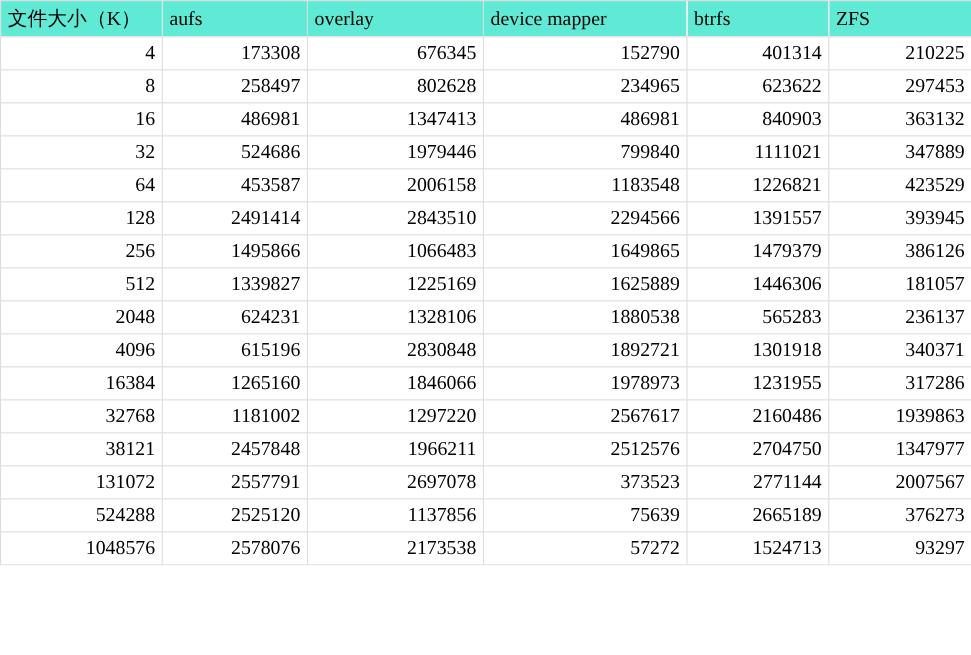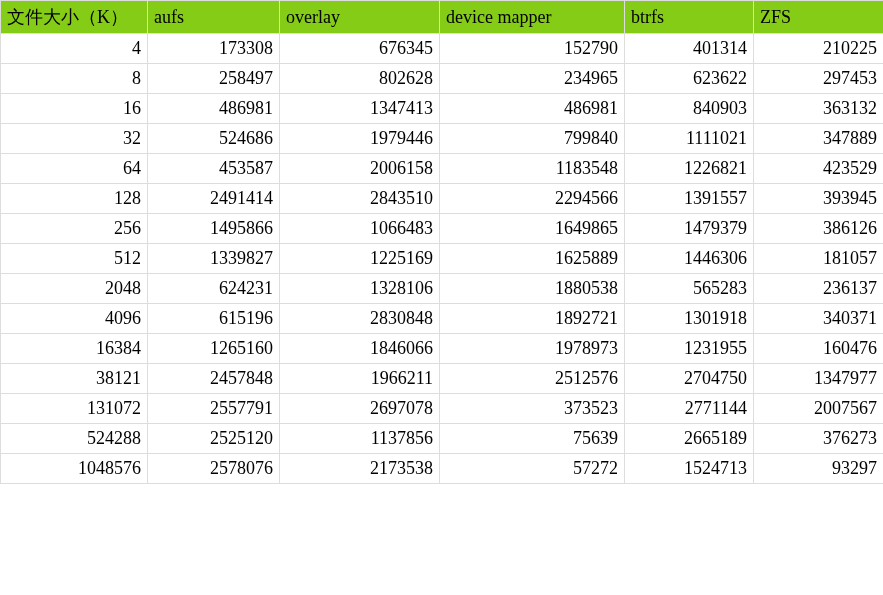--- a/index.html
+++ b/index.html
@@ -22,21 +22,21 @@
     th, td {
       border: 1px solid #ddd;
       padding: 4px 6px;
       height: 29px;
       white-space: nowrap;
       overflow: hidden;
     }
     th {
       font-weight: normal;
       text-align: left;
-      background: #84cc16;
+      background: #5eead4;
     }
     td {
       text-align: right;
     }
     col.c0 { width: 147px; }
     col.c1 { width: 132px; }
     col.c2 { width: 160px; }
     col.c3 { width: 185px; }
     col.c4 { width: 129px; }
     col.c5 { width: 130px; }
@@ -143,21 +143,29 @@
         <td>1892721</td>
         <td>1301918</td>
         <td>340371</td>
       </tr>
       <tr>
         <td>16384</td>
         <td>1265160</td>
         <td>1846066</td>
         <td>1978973</td>
         <td>1231955</td>
-        <td>160476</td>
+        <td>317286</td>
+      </tr>
+      <tr>
+        <td>32768</td>
+        <td>1181002</td>
+        <td>1297220</td>
+        <td>2567617</td>
+        <td>2160486</td>
+        <td>1939863</td>
       </tr>
       <tr>
         <td>38121</td>
         <td>2457848</td>
         <td>1966211</td>
         <td>2512576</td>
         <td>2704750</td>
         <td>1347977</td>
       </tr>
       <tr>

